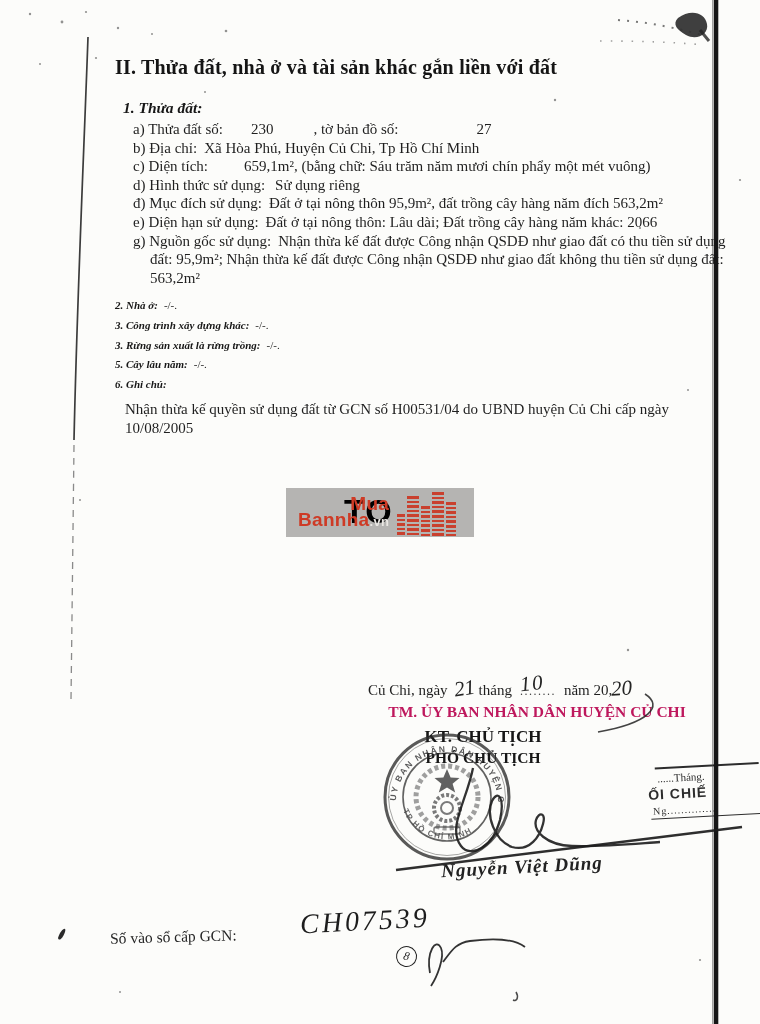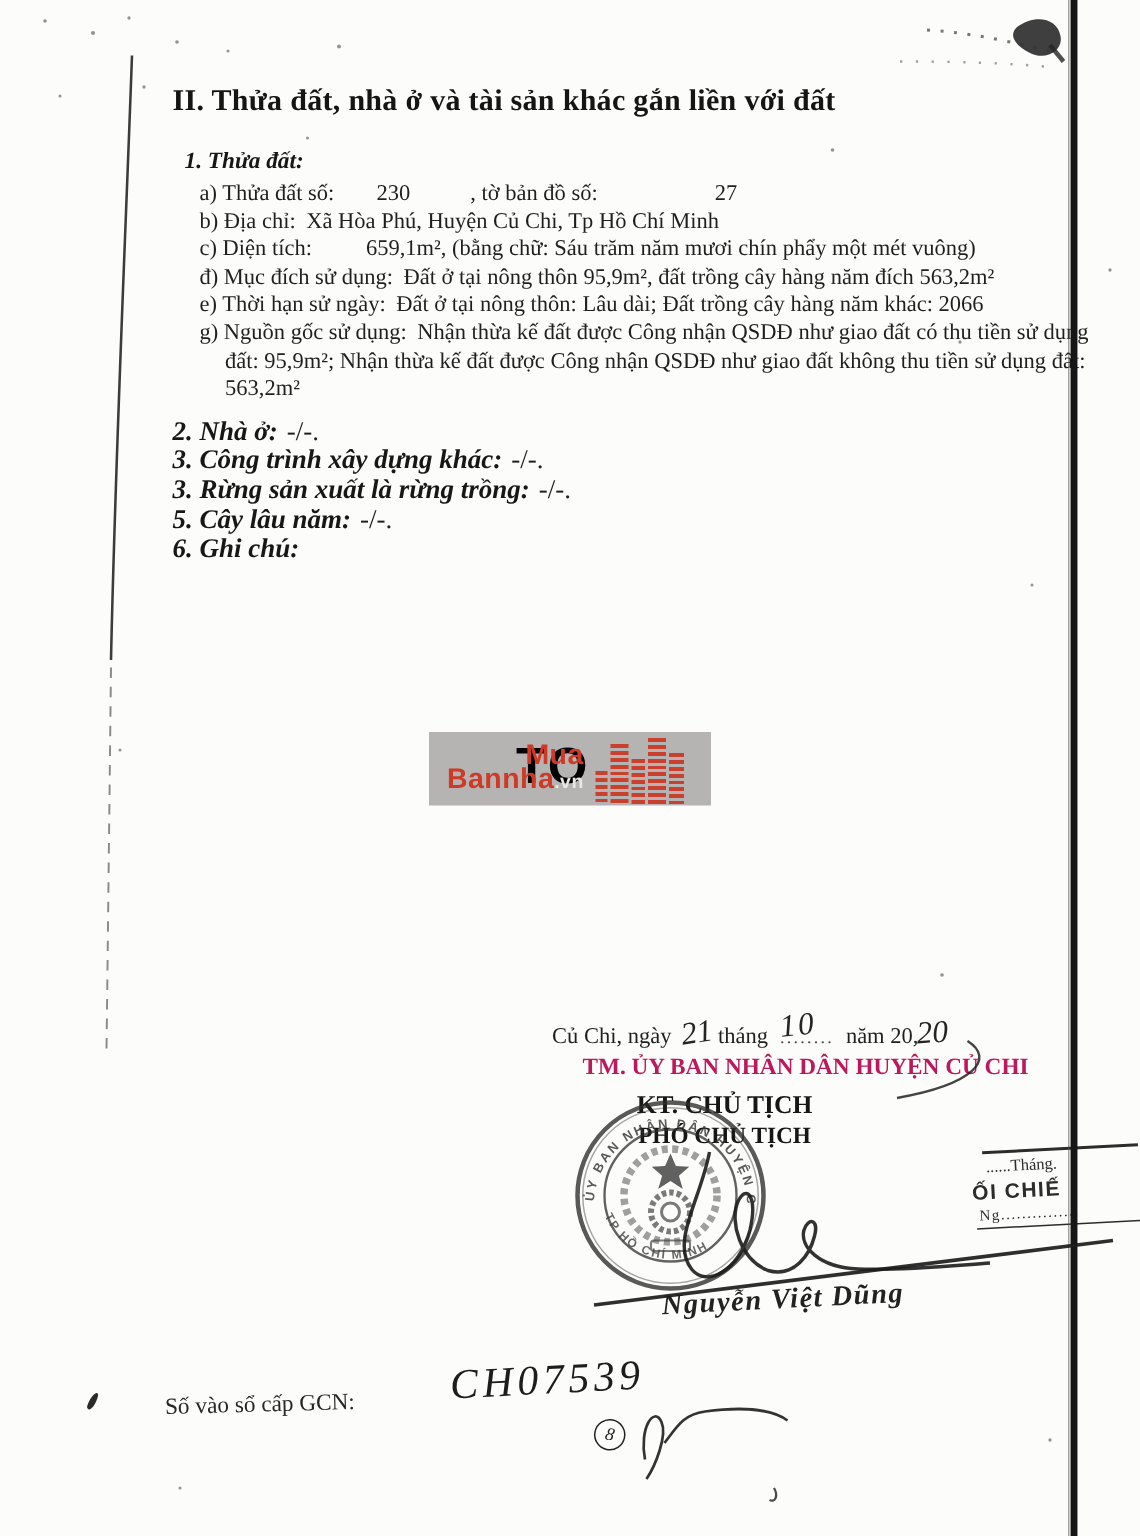--- a/index.html
+++ b/index.html
@@ -16,21 +16,21 @@
   .rows{margin-left:18px;margin-top:3px;}
   .row{font-size:15px;line-height:18.6px;white-space:nowrap;overflow:hidden;width:583px;}
   .row.wrap{white-space:normal;padding-left:17px;text-indent:-17px;}
   .gap-a1{display:inline-block;width:28px;}
   .gap-a2{display:inline-block;width:40px;}
   .gap-a3{display:inline-block;width:78px;}
   .gap-c{display:inline-block;width:36px;}
   .gap-d{display:inline-block;width:10px;}
   .gap-s{display:inline-block;width:7px;}
   .numlist{margin-top:9px;}
-  .numitem{font-size:18px;line-height:19.6px;}
+  .numitem{font-size:11px;line-height:19.6px;}
   .numitem .lbl{font-weight:bold;font-style:italic;color:#171717;}
   .numitem .val{font-style:normal;font-weight:normal;margin-left:6px;}
   .note{margin-left:10px;margin-top:6px;font-size:15px;line-height:19px;width:575px;}
   
   .wm{position:absolute;left:286px;top:488px;width:188px;height:49px;background:#b5b4b2;z-index:5;display:flex;align-items:center;}
   .wm-ghost{position:absolute;left:58px;top:4px;font-family:"Liberation Sans",sans-serif;font-weight:bold;font-size:34px;color:#000000;letter-spacing:1px;}
   .wm-text{position:relative;margin-left:12px;font-family:"Liberation Sans",sans-serif;font-weight:bold;line-height:16px;font-size:19px;letter-spacing:.3px;text-align:right;}
   .wm-text .l1,.wm-text .l2{color:#ce3a25;}
   .wm-text .vn{color:#e9e7e3;font-size:13px;}
   .wm-bld{position:relative;margin-left:8px;display:flex;align-items:flex-end;gap:2px;height:44px;margin-top:2px;}
@@ -72,24 +72,27 @@
     <div class="row">
       <span>a) Thửa đất số:</span><span class="gap-a1"></span><span>230</span><span class="gap-a2"></span><span>, tờ bản đồ số:</span><span class="gap-a3"></span><span>27</span>
     </div>
     <div class="row">
       <span>b) Địa chỉ:</span><span class="gap-s"></span><span>Xã Hòa Phú, Huyện Củ Chi, Tp Hồ Chí Minh</span>
     </div>
     <div class="row">
       <span>c) Diện tích:</span><span class="gap-c"></span><span>659,1m², (bằng chữ: Sáu trăm năm mươi chín phẩy một mét vuông)</span>
     </div>
     <div class="row">
+      <span>d) Hình thức sử dụng:</span><span class="gap-d"></span><span>Sử dụng riêng</span>
+    </div>
+    <div class="row">
       <span>đ) Mục đích sử dụng:</span><span class="gap-s"></span><span>Đất ở tại nông thôn 95,9m², đất trồng cây hàng năm đích 563,2m²</span>
     </div>
     <div class="row">
-      <span>e) Thời hạn sử ngày:</span><span class="gap-s"></span><span>Đất ở tại nông thôn: Lâu dài; Đất trồng cây hàng năm khác: 2066</span>
+      <span>e) Diện hạn sử dụng:</span><span class="gap-s"></span><span>Đất ở tại nông thôn: Lâu dài; Đất trồng cây hàng năm khác: 2066</span>
     </div>
     <div class="row wrap">
       <span>g) Nguồn gốc sử dụng:</span><span class="gap-s"></span><span>Nhận thừa kế đất được Công nhận QSDĐ như giao đất có thu tiền sử dụng đất: 95,9m²; Nhận thừa kế đất được Công nhận QSDĐ như giao đất không thu tiền sử dụng đất: 563,2m²</span>
     </div>
   </div>
 
   <div class="numlist">
     <div class="numitem">
       <span class="lbl">2. Nhà ở:</span><span class="val">-/-.</span>
     </div>
@@ -100,20 +103,21 @@
       <span class="lbl">3. Rừng sản xuất là rừng trồng:</span><span class="val">-/-.</span>
     </div>
     <div class="numitem">
       <span class="lbl">5. Cây lâu năm:</span><span class="val">-/-.</span>
     </div>
     <div class="numitem">
       <span class="lbl">6. Ghi chú:</span>
     </div>
   </div>
 
+  <div class="note">Nhận thừa kế quyền sử dụng đất từ GCN số H00531/04 do UBND huyện Củ Chi cấp ngày 10/08/2005</div>
 </div>
 
 <div class="wm">
   <div class="wm-ghost">TO</div>
   <div class="wm-text">
     <div class="l1">Mua</div>
     <div><span class="l2">Bannha</span><span class="vn">.vn</span></div>
   </div>
   <div class="wm-bld">
     <div class="bld-col" style="width:8px;height:22px;"></div>

